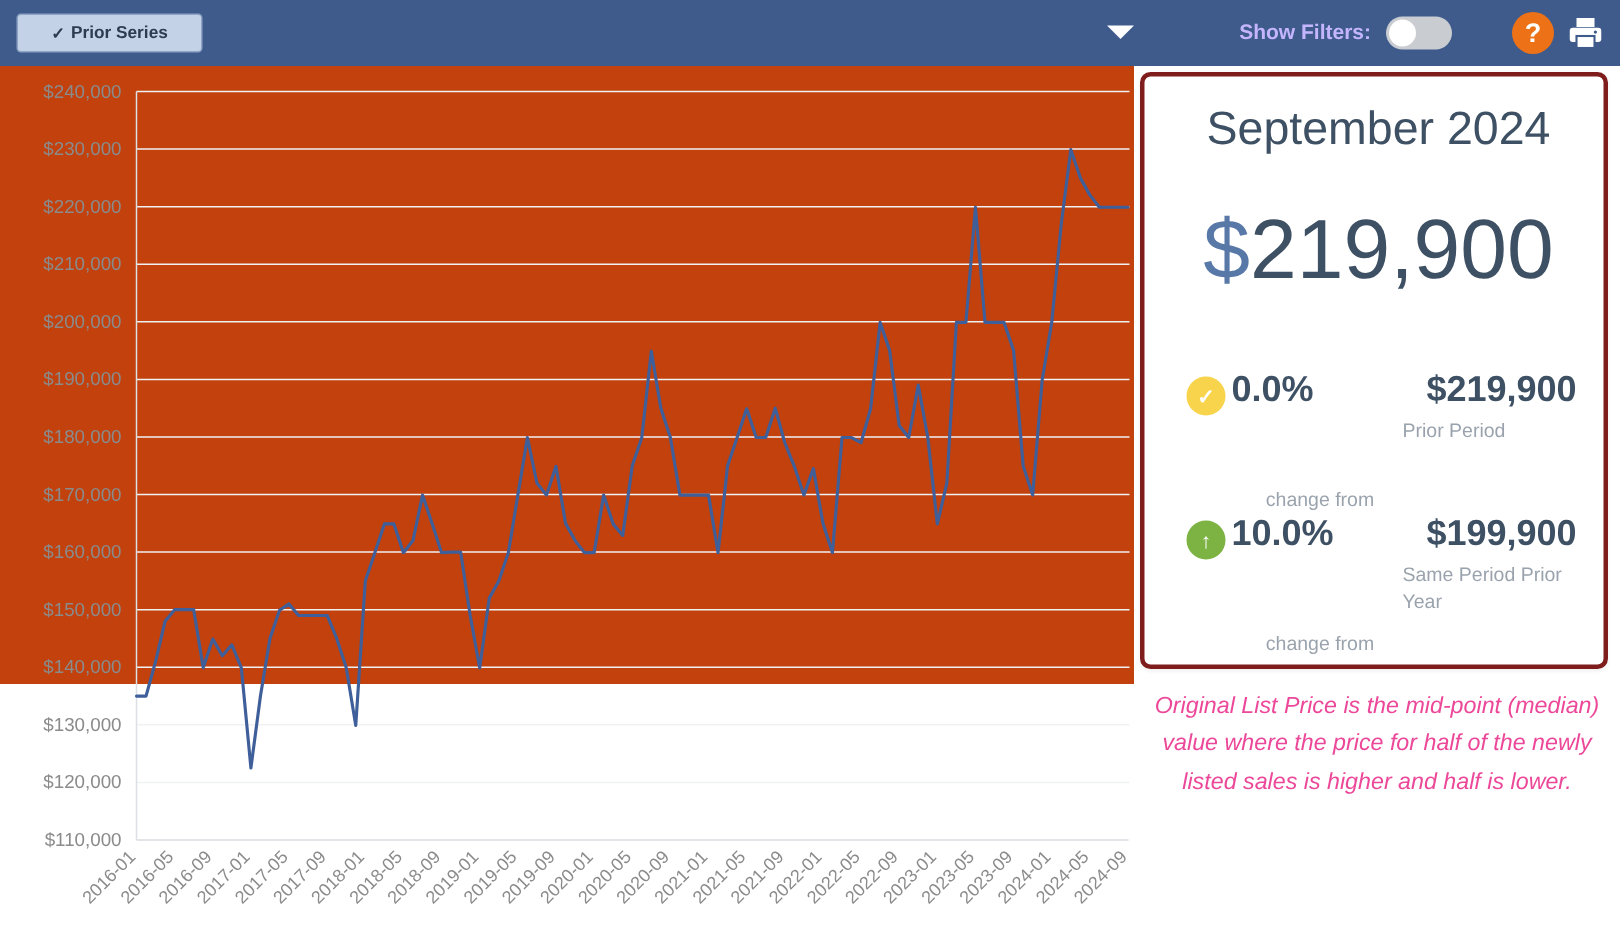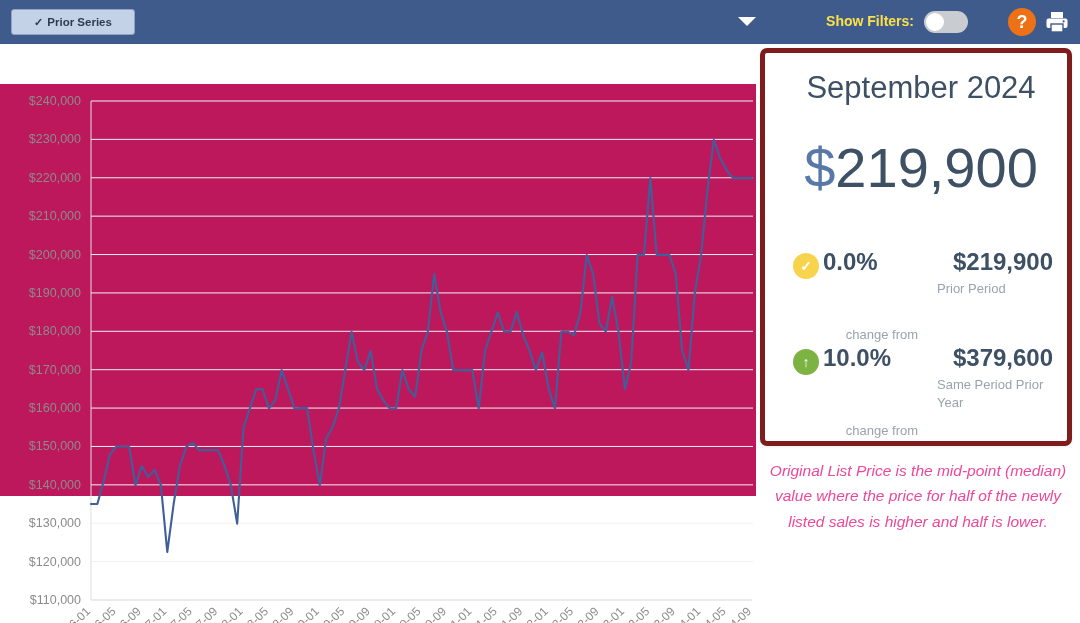--- a/index.html
+++ b/index.html
@@ -52,21 +52,21 @@
   #title-caret {
     position: absolute; left: 738px; top: 17px;
     width: 0; height: 0;
     border-left: 9px solid transparent;
     border-right: 9px solid transparent;
     border-top: 9px solid #ffffff;
     cursor: pointer;
   }
   #show-filters-label {
     position: absolute; right: 166px; top: 13px;
-    color: #fde047; font-size: 14px; font-weight: 600;
+    color: #c4b5fd; font-size: 14px; font-weight: 600;
   }
   #filters-toggle {
     position: absolute; right: 112px; top: 11px;
     width: 44px; height: 22px;
     border-radius: 11px;
     background: #c9ccd1;
     cursor: pointer;
   }
   #filters-toggle::after {
     content: ""; position: absolute;
@@ -85,31 +85,30 @@
     position: absolute; right: 8px; top: 8px;
     width: 30px; height: 28px;
     display: flex; align-items: center; justify-content: center;
     cursor: pointer;
   }
 
   
   #chart-panel {
     position: absolute; left: 0; top: 44px;
     width: 756px; height: 412px;
-    background: #be185d;
-    margin-top: 40px;
+    background: #c2410c;
   }
   #chart-svg { position: absolute; left: 0; top: 0; }
 
   
   #summary-card {
     position: absolute; left: 760px; top: 48px;
     width: 312px; height: 398px;
     background: #ffffff;
-    border: 5px solid #7f1d1d;
+    border: 3px solid #7f1d1d;
     border-radius: 7px;
     box-shadow: 0 1px 3px rgba(0,0,0,0.07);
   }
   #period-label {
     position: absolute; left: 0; top: 17px; width: 312px;
     text-align: center;
     font-size: 31px; font-weight: 400;
     color: #3e5063;
   }
   #headline-value {
@@ -277,18 +276,18 @@
     <div class="stat-pct">0.0%</div>
     <div class="stat-pct-sub">change from</div>
     <div class="stat-amt">$219,900</div>
     <div class="stat-amt-sub">Prior Period</div>
   </div>
 
   <div class="stat-row" id="stat-row-2">
     <div class="stat-badge badge-green">↑</div>
     <div class="stat-pct">10.0%</div>
     <div class="stat-pct-sub">change from</div>
-    <div class="stat-amt">$379,600</div>
+    <div class="stat-amt">$199,900</div>
     <div class="stat-amt-sub">Same Period Prior Year</div>
   </div>
 </div>
 
 <div id="description">Original List Price is the mid-point (median) value where the price for half of the newly listed sales is higher and half is lower.</div>
 
 </body></html>

